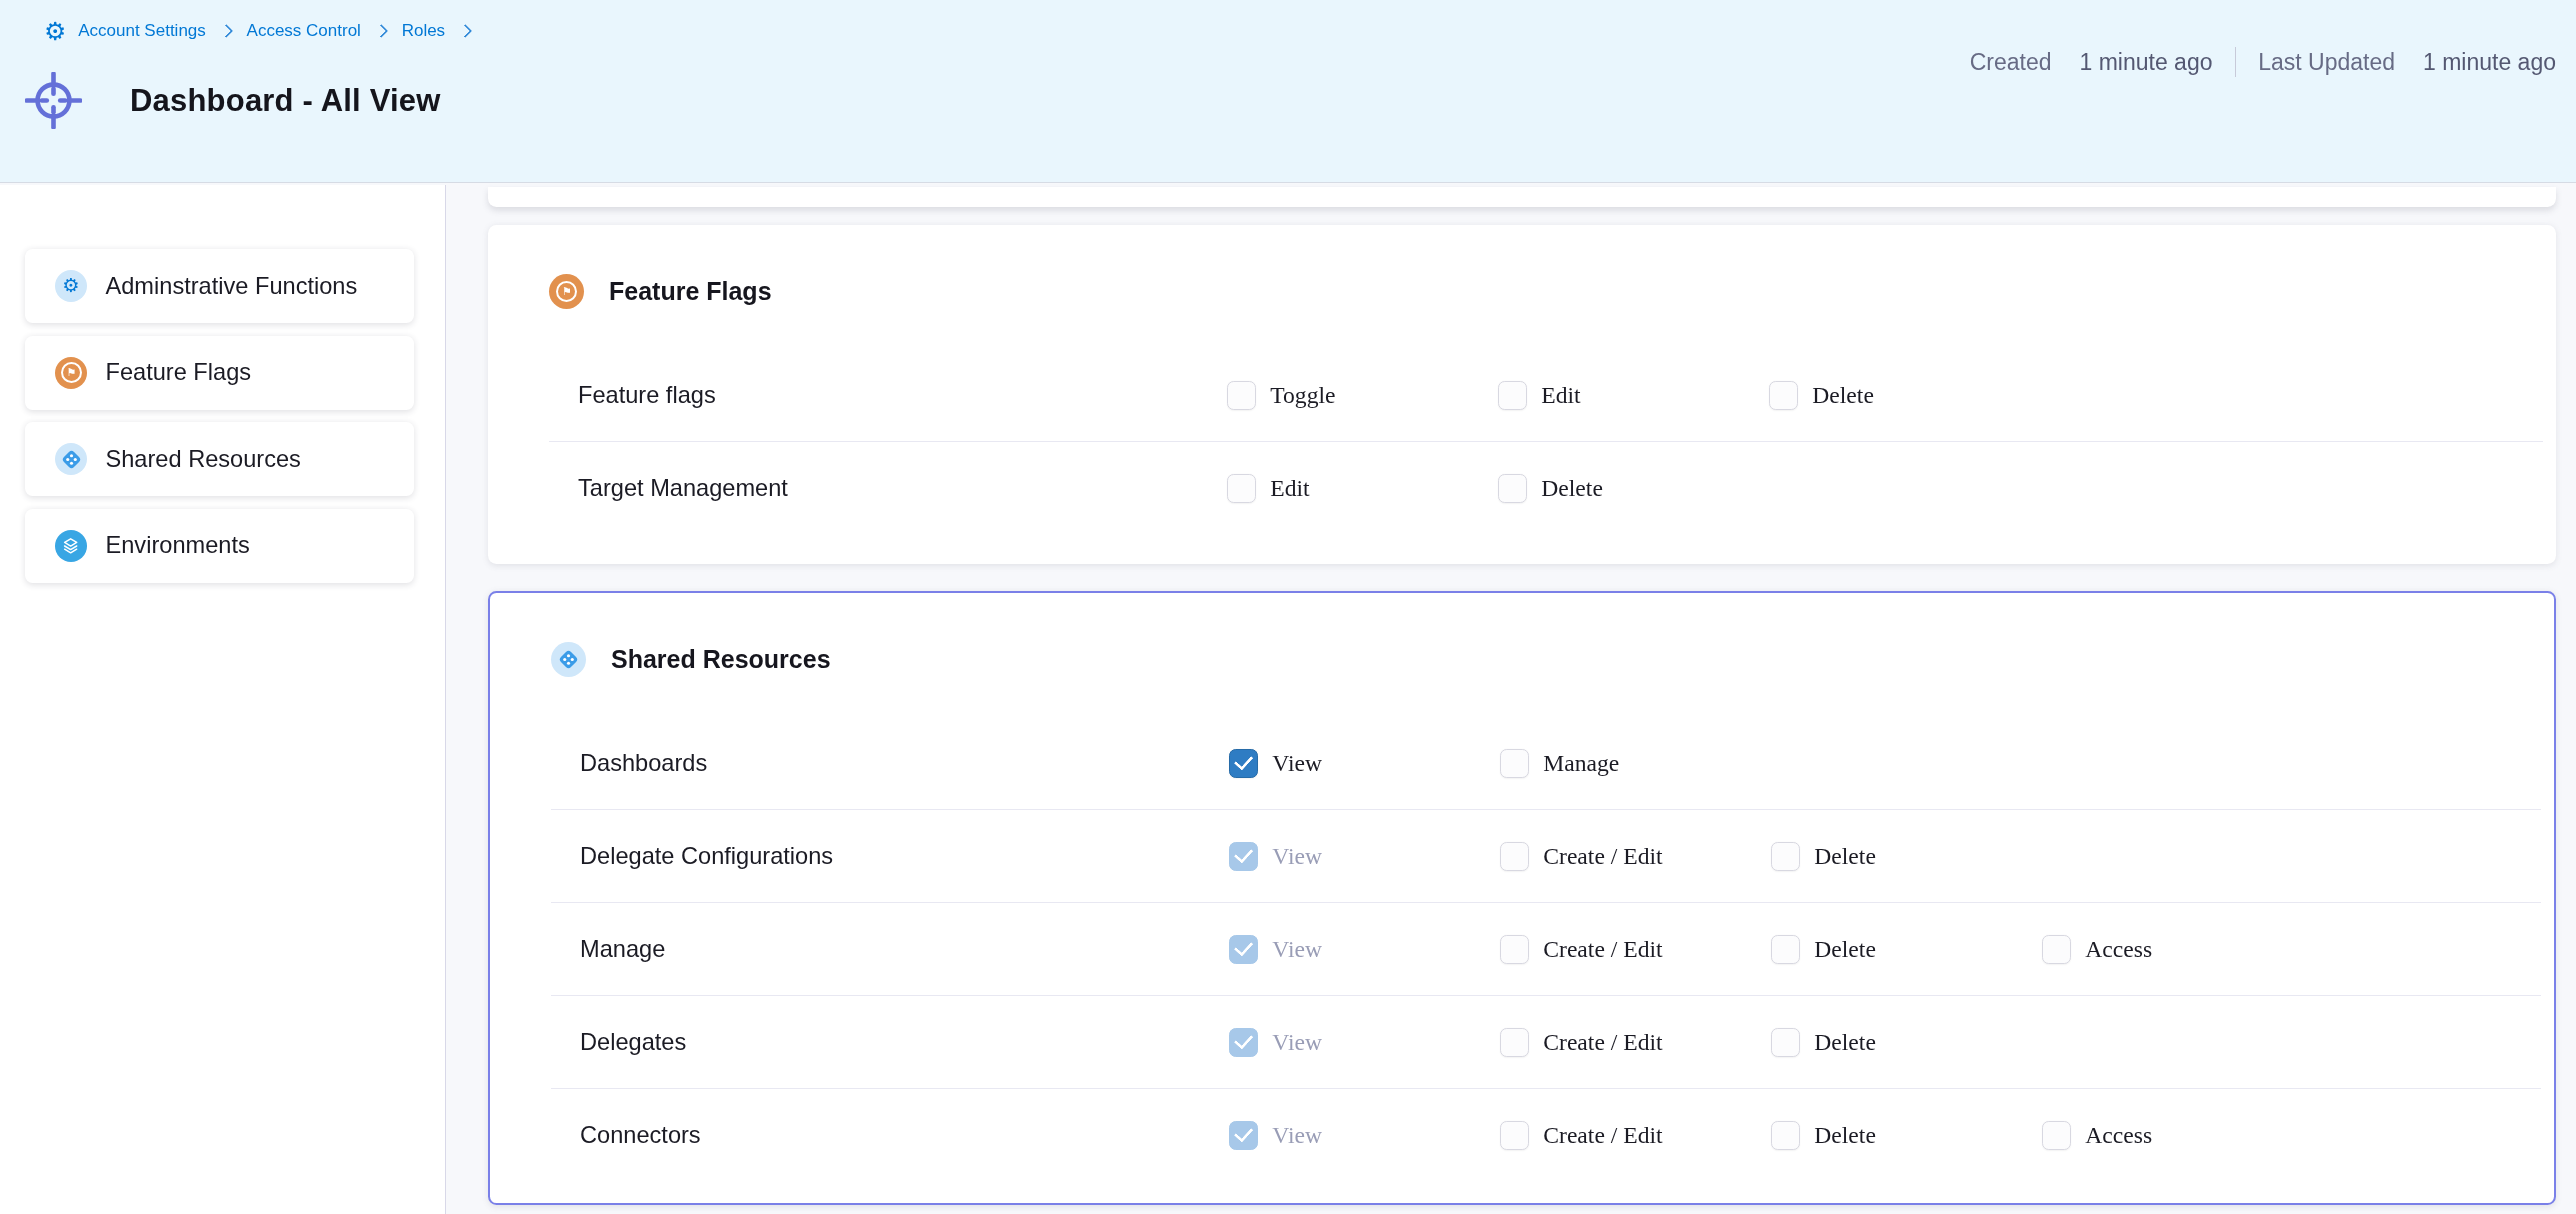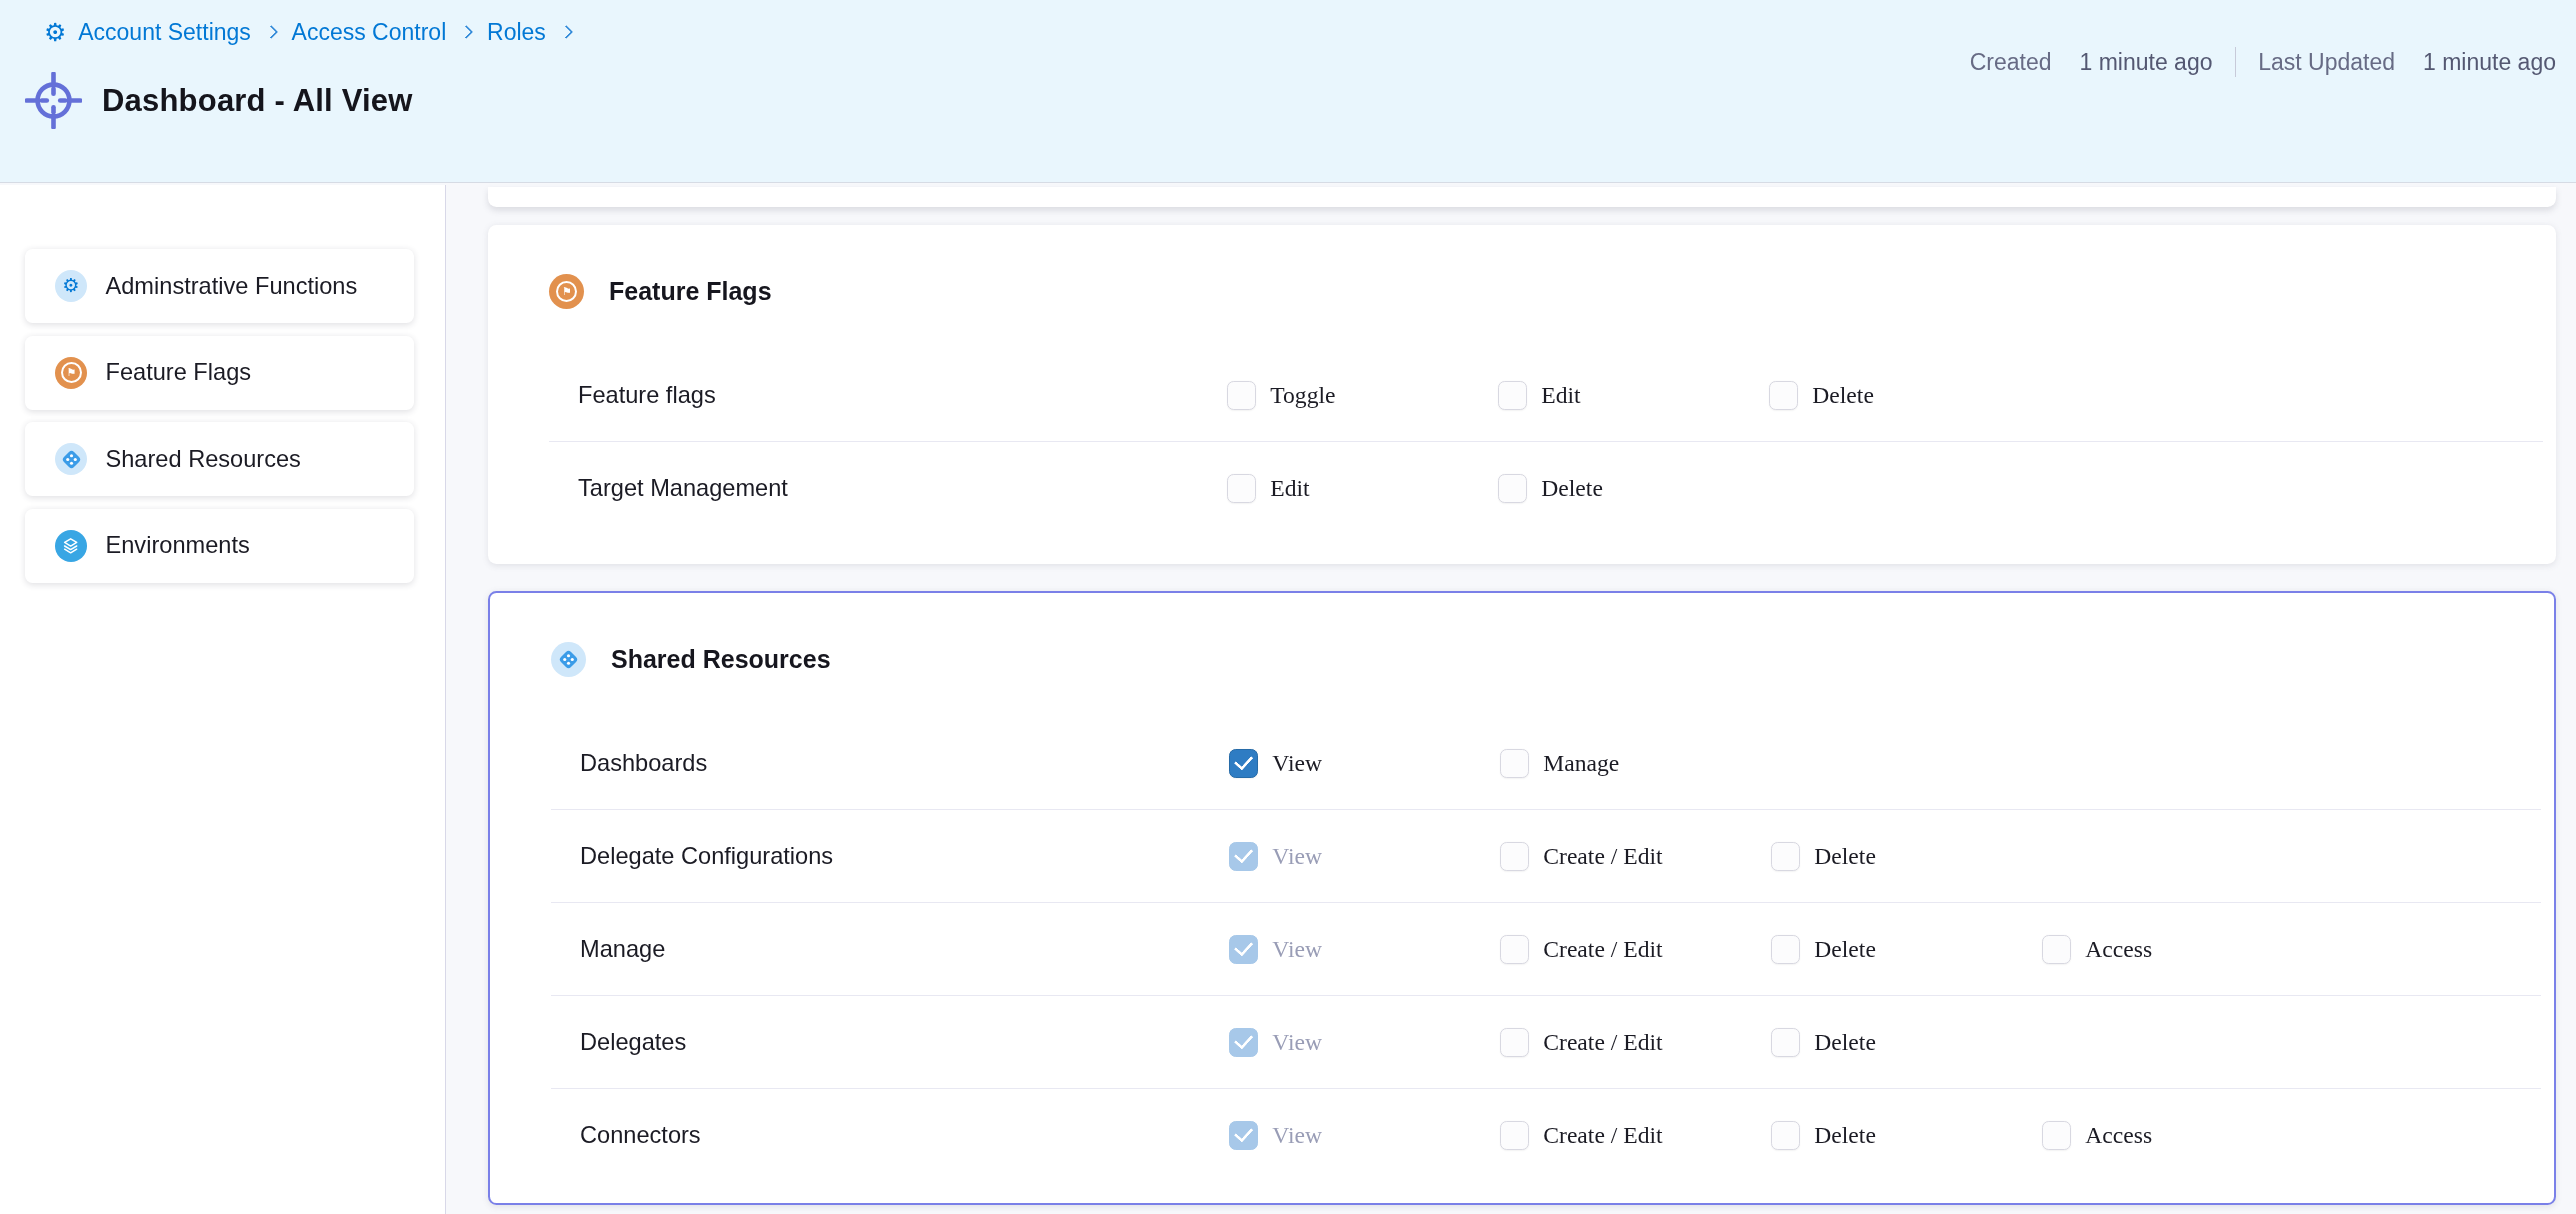--- a/index.html
+++ b/index.html
@@ -4,24 +4,24 @@
 <style>
   html,body{margin:0;padding:0;}
   body{
     width:2576px;height:1215px;position:relative;overflow:hidden;
     font-family:"Liberation Sans","DejaVu Sans",sans-serif;
     background:#f7f8fb;color:#1b1b24;
   }
   
   .hdr{position:absolute;left:0;top:0;width:2576px;height:183px;background:#e9f6fd;border-bottom:1.7px solid #d6dbe4;box-sizing:border-box;}
   .crumbs{position:absolute;left:44px;top:18.5px;display:flex;align-items:center;gap:11.8px;}
-  .crumbs a{font-size:23px;color:#0278d5;text-decoration:none;cursor:pointer;}
+  .crumbs a{font-size:17px;color:#0278d5;text-decoration:none;cursor:pointer;}
   .crumb-gear{font-family:"DejaVu Sans",sans-serif;font-size:25px;color:#0278d5;line-height:1;}
   .crumb-sep{width:8.4px;height:8.4px;border-top:2.5px solid #2f88d8;border-right:2.5px solid #2f88d8;transform:rotate(45deg);border-radius:0.8px;margin:0 3.4px;}
-  .title-row{position:absolute;left:25px;top:72px;display:flex;align-items:center;gap:20px;}
+  .title-row{position:absolute;left:25px;top:72px;display:flex;align-items:center;gap:48px;}
   .page-title{font-size:31px;font-weight:600;color:#15151c;letter-spacing:0.2px;}
   .meta{position:absolute;top:45px;right:20px;display:flex;align-items:stretch;gap:22px;}
   .meta-col{display:flex;justify-content:center;}
   .meta-col .lab{font-size:23px;color:#676b85;line-height:34px;}
   .meta-col .val{font-size:23px;color:#545872;line-height:34px;margin-left:28px;}
   .meta-div{width:1.7px;background:#c7cad9;margin:1.7px 0;}
   
   .sidebar{position:absolute;left:0;top:185px;bottom:0;width:446px;background:#ffffff;border-right:1.7px solid #d8d8e8;box-sizing:border-box;}
   .side-card{width:389px;height:74px;margin:0 0 12.6px 25px;background:#fff;border-radius:7.6px;
     box-shadow:0 1.7px 6.7px rgba(40,41,61,.14);display:flex;align-items:center;padding-left:30px;gap:18.5px;box-sizing:border-box;cursor:pointer;}

